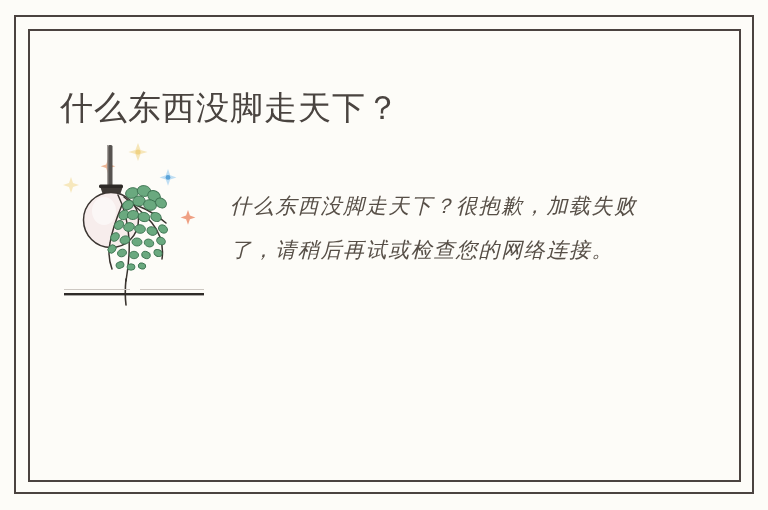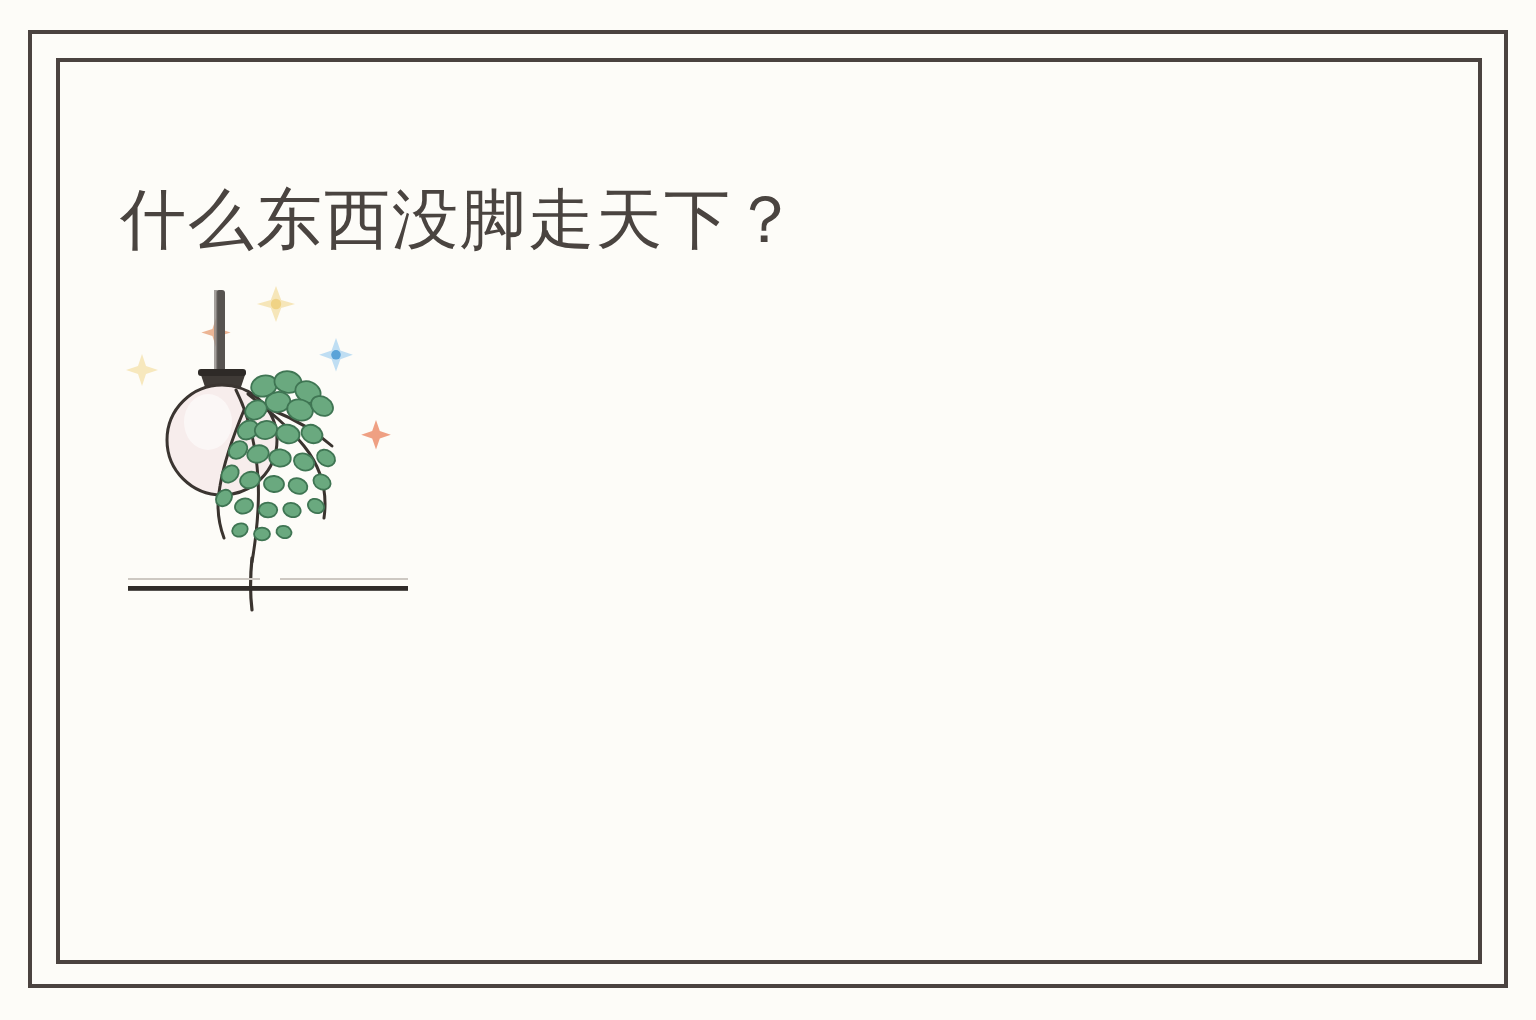--- a/index.html
+++ b/index.html
@@ -56,21 +56,21 @@
   }
 
   .page-title {
     position: absolute;
     left: 30px;
     top: 38px;
     font-size: 33px;
     line-height: 40px;
     letter-spacing: 1px;
     color: #4a4440;
-    font-family: Liberation Serif, serif;
+    font-family: Liberation Mono, monospace;
     font-weight: 400;
     white-space: nowrap;
   }
 
   
   .illustration {
     position: absolute;
     left: 32px;
     top: 108px;
     width: 160px;
@@ -186,15 +186,16 @@
 
         <g>
           <rect x="2" y="154" width="140" height="2.4" fill="#2f2b28"></rect>
           <rect x="2" y="150" width="66" height="1" fill="#cdc8c2"></rect>
           <rect x="78" y="150" width="64" height="1" fill="#cdc8c2"></rect>
         </g>
 
       </svg>
     </div>
 
+    <p class="body-text">什么东西没脚走天下？很抱歉，加载失败了，请稍后再试或检查您的网络连接。</p>
 
   </div>
 </div>
 
 </body></html>

